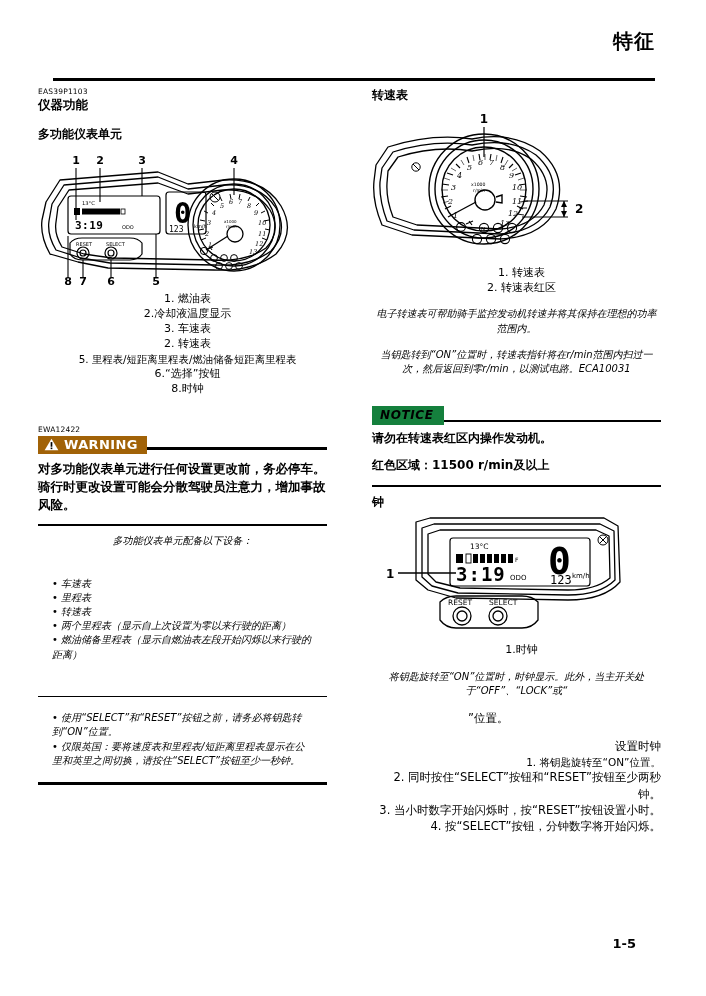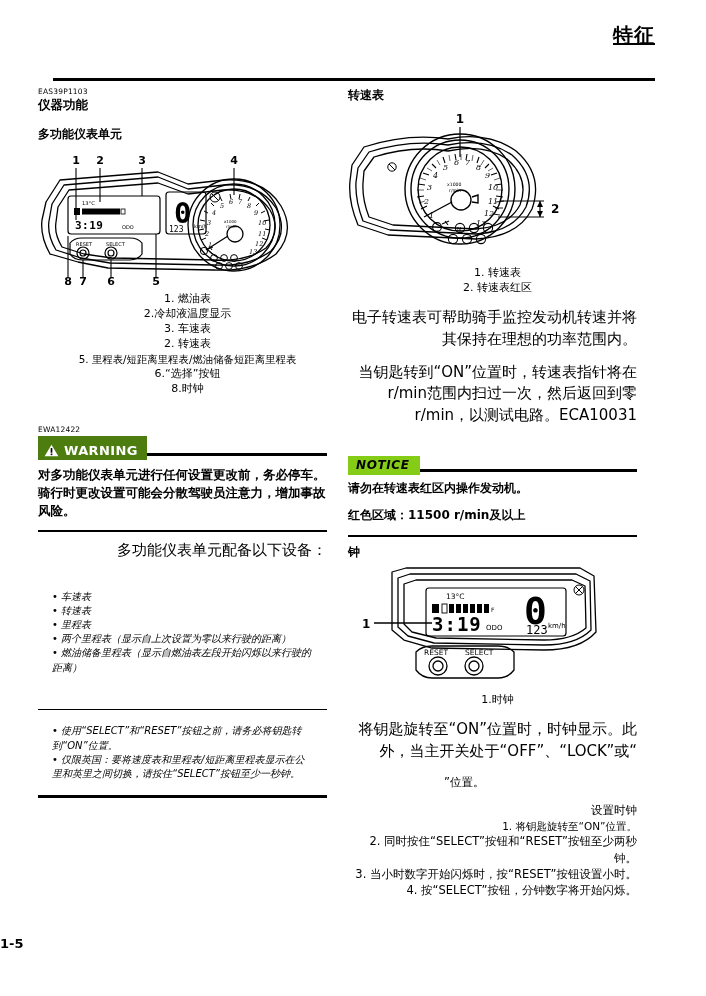--- a/index.html
+++ b/index.html
@@ -19,24 +19,23 @@
     position: absolute;
     left: 0; top: 0;
     width: 706px;
     height: 996px;
   }
 
   
   .page-header {
     position: absolute;
     left: 53px;
-    top: 22px;
+    top: 28px;
     width: 602px;
     text-align: right;
-    text-decoration: underline;
   }
   .page-header .chapter-title {
     font-size: 20px;
     font-weight: bold;
     letter-spacing: 1px;
   }
   .header-rule {
     position: absolute;
     left: 53px;
     top: 78px;
@@ -45,21 +44,21 @@
     background: #000;
   }
 
   
   .col {
     position: absolute;
     top: 88px;
     width: 289px;
   }
   .col-left  { left: 38px; }
-  .col-right { left: 348px; }
+  .col-right { left: 372px; }
 
   
   .doc-code {
     font-size: 7.5px;
     letter-spacing: 0.2px;
     line-height: 1.1;
     margin: 0 0 1px 0;
   }
   h2.sec-title {
     font-size: 12.5px;
@@ -73,24 +72,25 @@
     margin: 0 0 8px 0;
     line-height: 1.25;
   }
   h3.sub-title-right {
     font-size: 12px;
     font-weight: bold;
     margin: 0 0 6px 0;
     line-height: 1.25;
   }
   p.body {
-    font-size: 15px;
+    font-size: 10px;
     line-height: 1.42;
     margin: 0 0 12px 0;
-    text-align: right;
+    text-align: center;
+    font-style: italic;
   }
   p.body.tight { margin-bottom: 0; }
   .legend {
     font-size: 11px;
     line-height: 1.38;
     margin: 6px 0 12px 0;
     padding-left: 4px;
   }
   .legend div { white-space: nowrap; text-align: center; }
   .legend.indent { padding-left: 10px; }
@@ -117,25 +117,25 @@
   hr.rule.tight-top { margin-top: 4px; }
 
   
   .warn-wrap { margin: 0 0 6px 0; }
   .warn-bar {
     display: flex;
     align-items: stretch;
     width: 100%;
   }
   .warn-badge {
-    background: #4d7c0f;
+    background: #a16207;
     color: #fff;
     display: flex;
     gap: 5px;
-    padding: 8px 9px 3px 6px;
+    padding: 2px 9px 3px 6px;
     flex: 0 0 auto;
   }
   .warn-badge .tri {
     width: 15px;
     height: 13px;
     display: block;
   }
   .warn-badge .wlabel {
     font-size: 13px;
     font-weight: bold;
@@ -162,21 +162,21 @@
   }
 
   
   .notice-wrap { margin: 0 0 5px 0; }
   .notice-bar {
     display: flex;
     align-items: stretch;
     width: 100%;
   }
   .notice-badge {
-    background: #84cc16;
+    background: #15803d;
     color: #000;
     font-size: 12px;
     font-weight: bold;
     font-style: italic;
     letter-spacing: 0.6px;
     padding: 2px 10px 2px 8px;
     line-height: 1.25;
     flex: 0 0 auto;
   }
   .notice-line {
@@ -219,21 +219,21 @@
   
   .figure { position: relative; }
   .figure svg { display: block; }
 
   
   .footer {
     position: absolute;
     left: 0;
     top: 936px;
     width: 636px;
-    text-align: left;
+    text-align: right;
     font-size: 13px;
     font-weight: bold;
   }
 </style>
 </head>
 <body>
 
 <div class="page">
 
   <div class="page-header">
@@ -405,22 +405,22 @@
     </div>
     <p class="warn-text">对多功能仪表单元进行任何设置更改前，务必停车。骑行时更改设置可能会分散驾驶员注意力，增加事故风险。</p>
 
     <hr class="rule">
 
     <p class="body tight">多功能仪表单元配备以下设备：</p>
     <div class="spacer-14"></div>
 
     <div class="bullets">
       <div>• 车速表</div>
+      <div>• 里程表</div>
       <div>• 转速表</div>
-      <div>• 里程表</div>
       <div>• 两个里程表（显示自上次设置为零以来行驶的距离）</div>
       <div>• 燃油储备里程表（显示自燃油表左段开始闪烁以来行驶的距离）</div>
     </div>
 
     <div class="spacer-10"></div>
 
 
     <hr class="rule thin">
 
     <div class="bullets">

